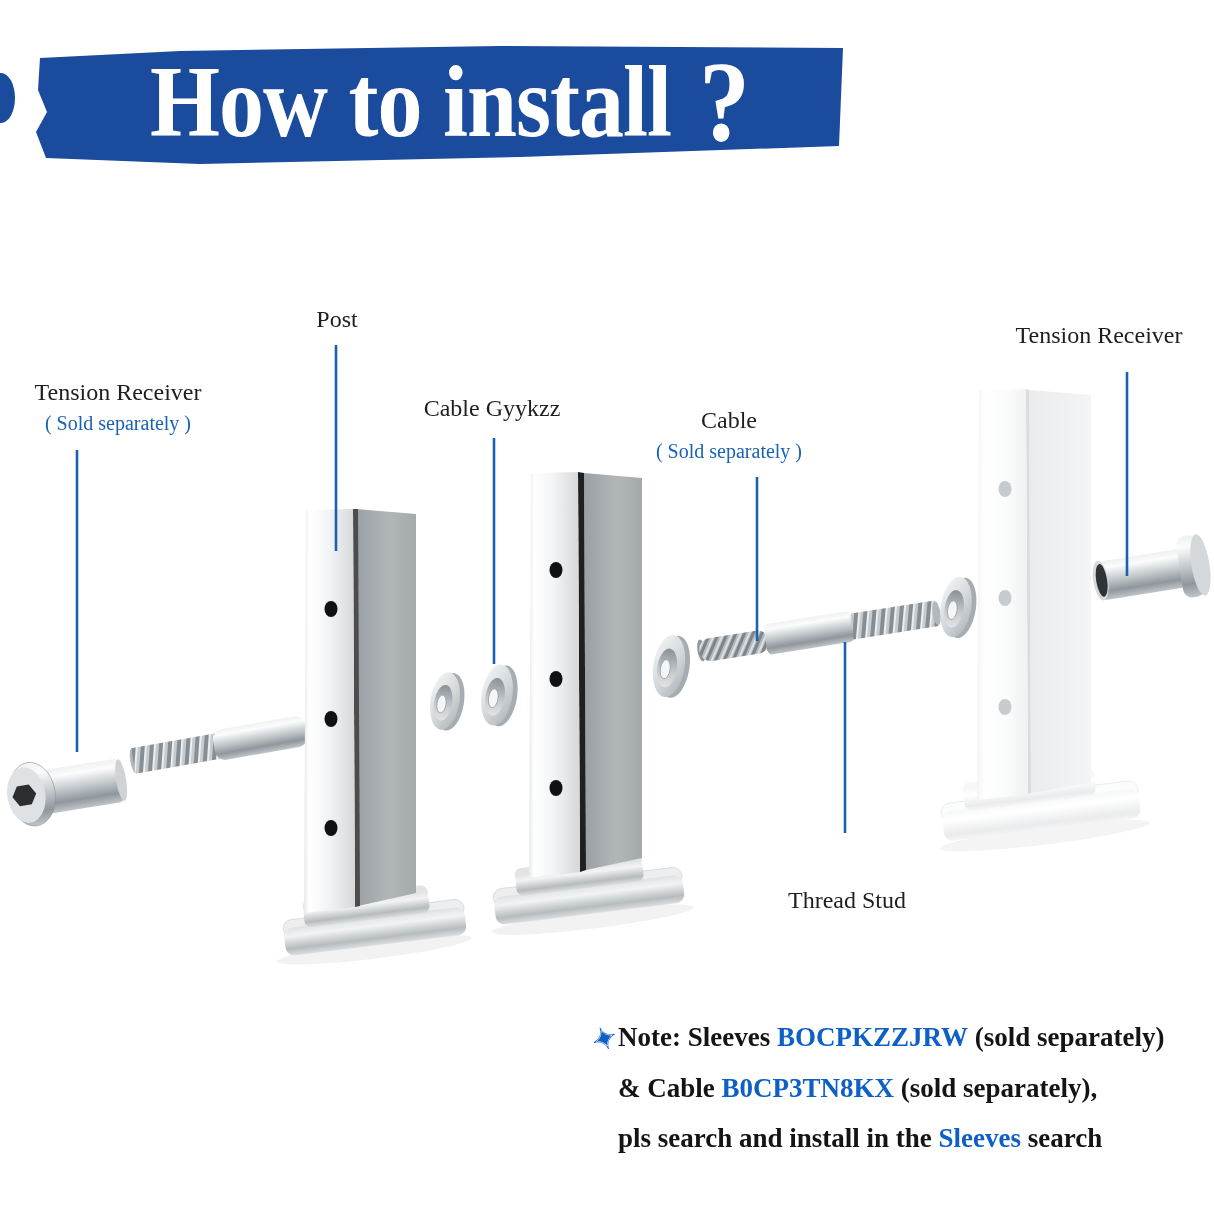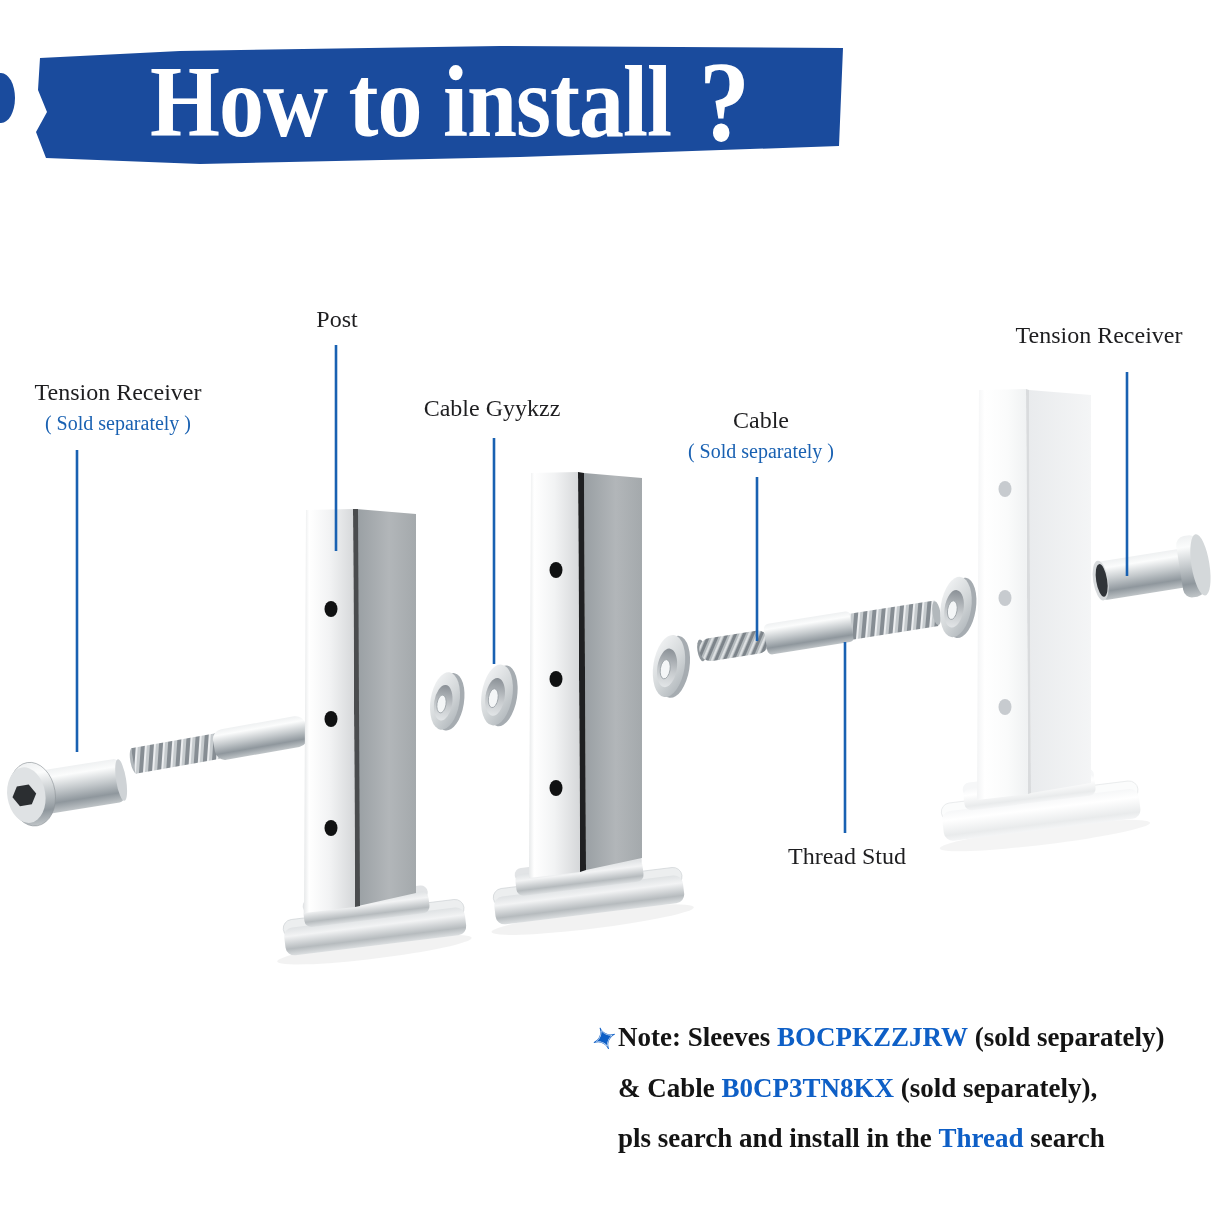--- a/index.html
+++ b/index.html
@@ -227,37 +227,37 @@
   <div class="part-label" style="left:118px;top:379px;">
     <span class="t">Tension Receiver</span>
     <span class="s">( Sold separately )</span>
   </div>
   <div class="part-label" style="left:337px;top:306px;">
     <span class="t">Post</span>
   </div>
   <div class="part-label" style="left:492px;top:395px;">
     <span class="t">Cable Gyykzz</span>
   </div>
-  <div class="part-label" style="left:761px;top:407px;">
+  <div class="part-label" style="left:729px;top:407px;">
     <span class="t">Cable</span>
     <span class="s">( Sold separately )</span>
   </div>
-  <div class="part-label" style="left:847px;top:843px;">
+  <div class="part-label" style="left:847px;top:887px;">
     <span class="t">Thread Stud</span>
   </div>
   <div class="part-label" style="left:1099px;top:322px;">
     <span class="t">Tension Receiver</span>
   </div>
 
   <div class="note">
     <div class="note-line">
       <span class="note-star">✦</span>
       <span><span>Note: Sleeves </span><span class="code">BOCPKZZJRW</span><span> (sold separately)</span></span>
     </div>
     <div class="note-line indent">
       <span><span>&amp; Cable </span><span class="code">B0CP3TN8KX</span><span> (sold separately),</span></span>
     </div>
     <div class="note-line indent">
-      <span><span>pls search and install in the </span><span class="code">Thread</span><span> search</span></span>
+      <span><span>pls search and install in the </span><span class="code">Sleeves</span><span> search</span></span>
     </div>
   </div>
 
 </div>
 
 </body></html>

